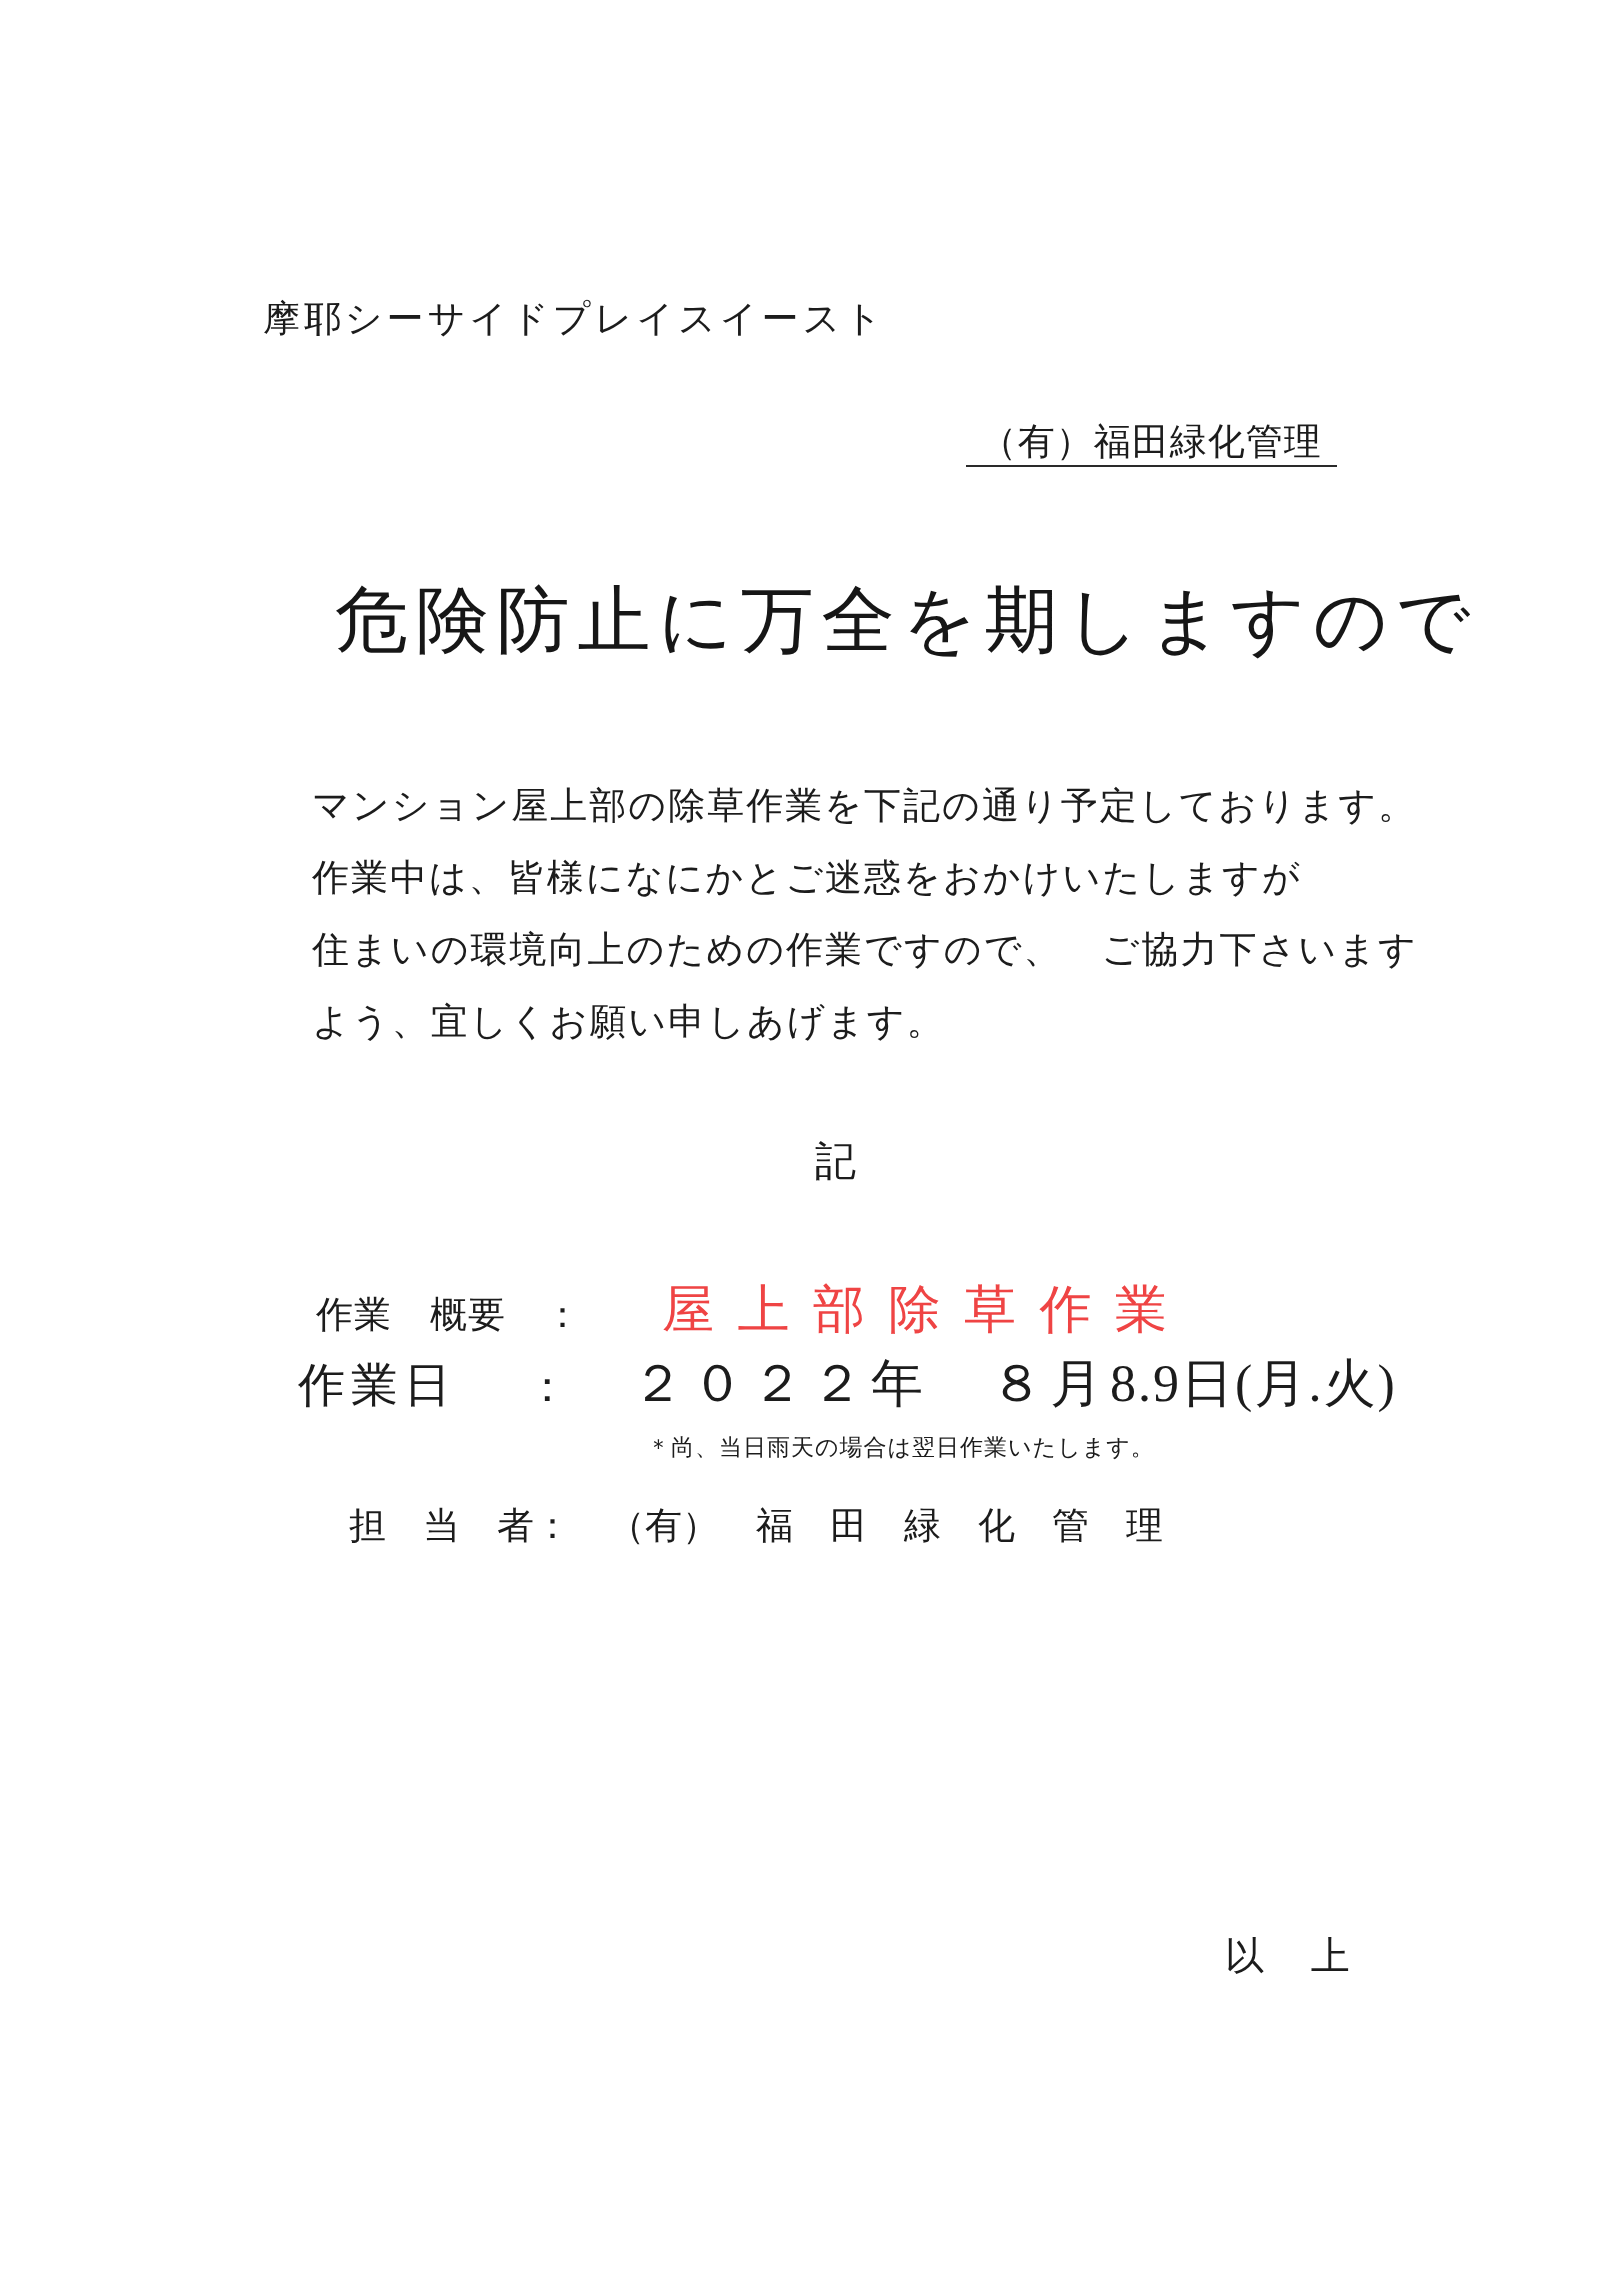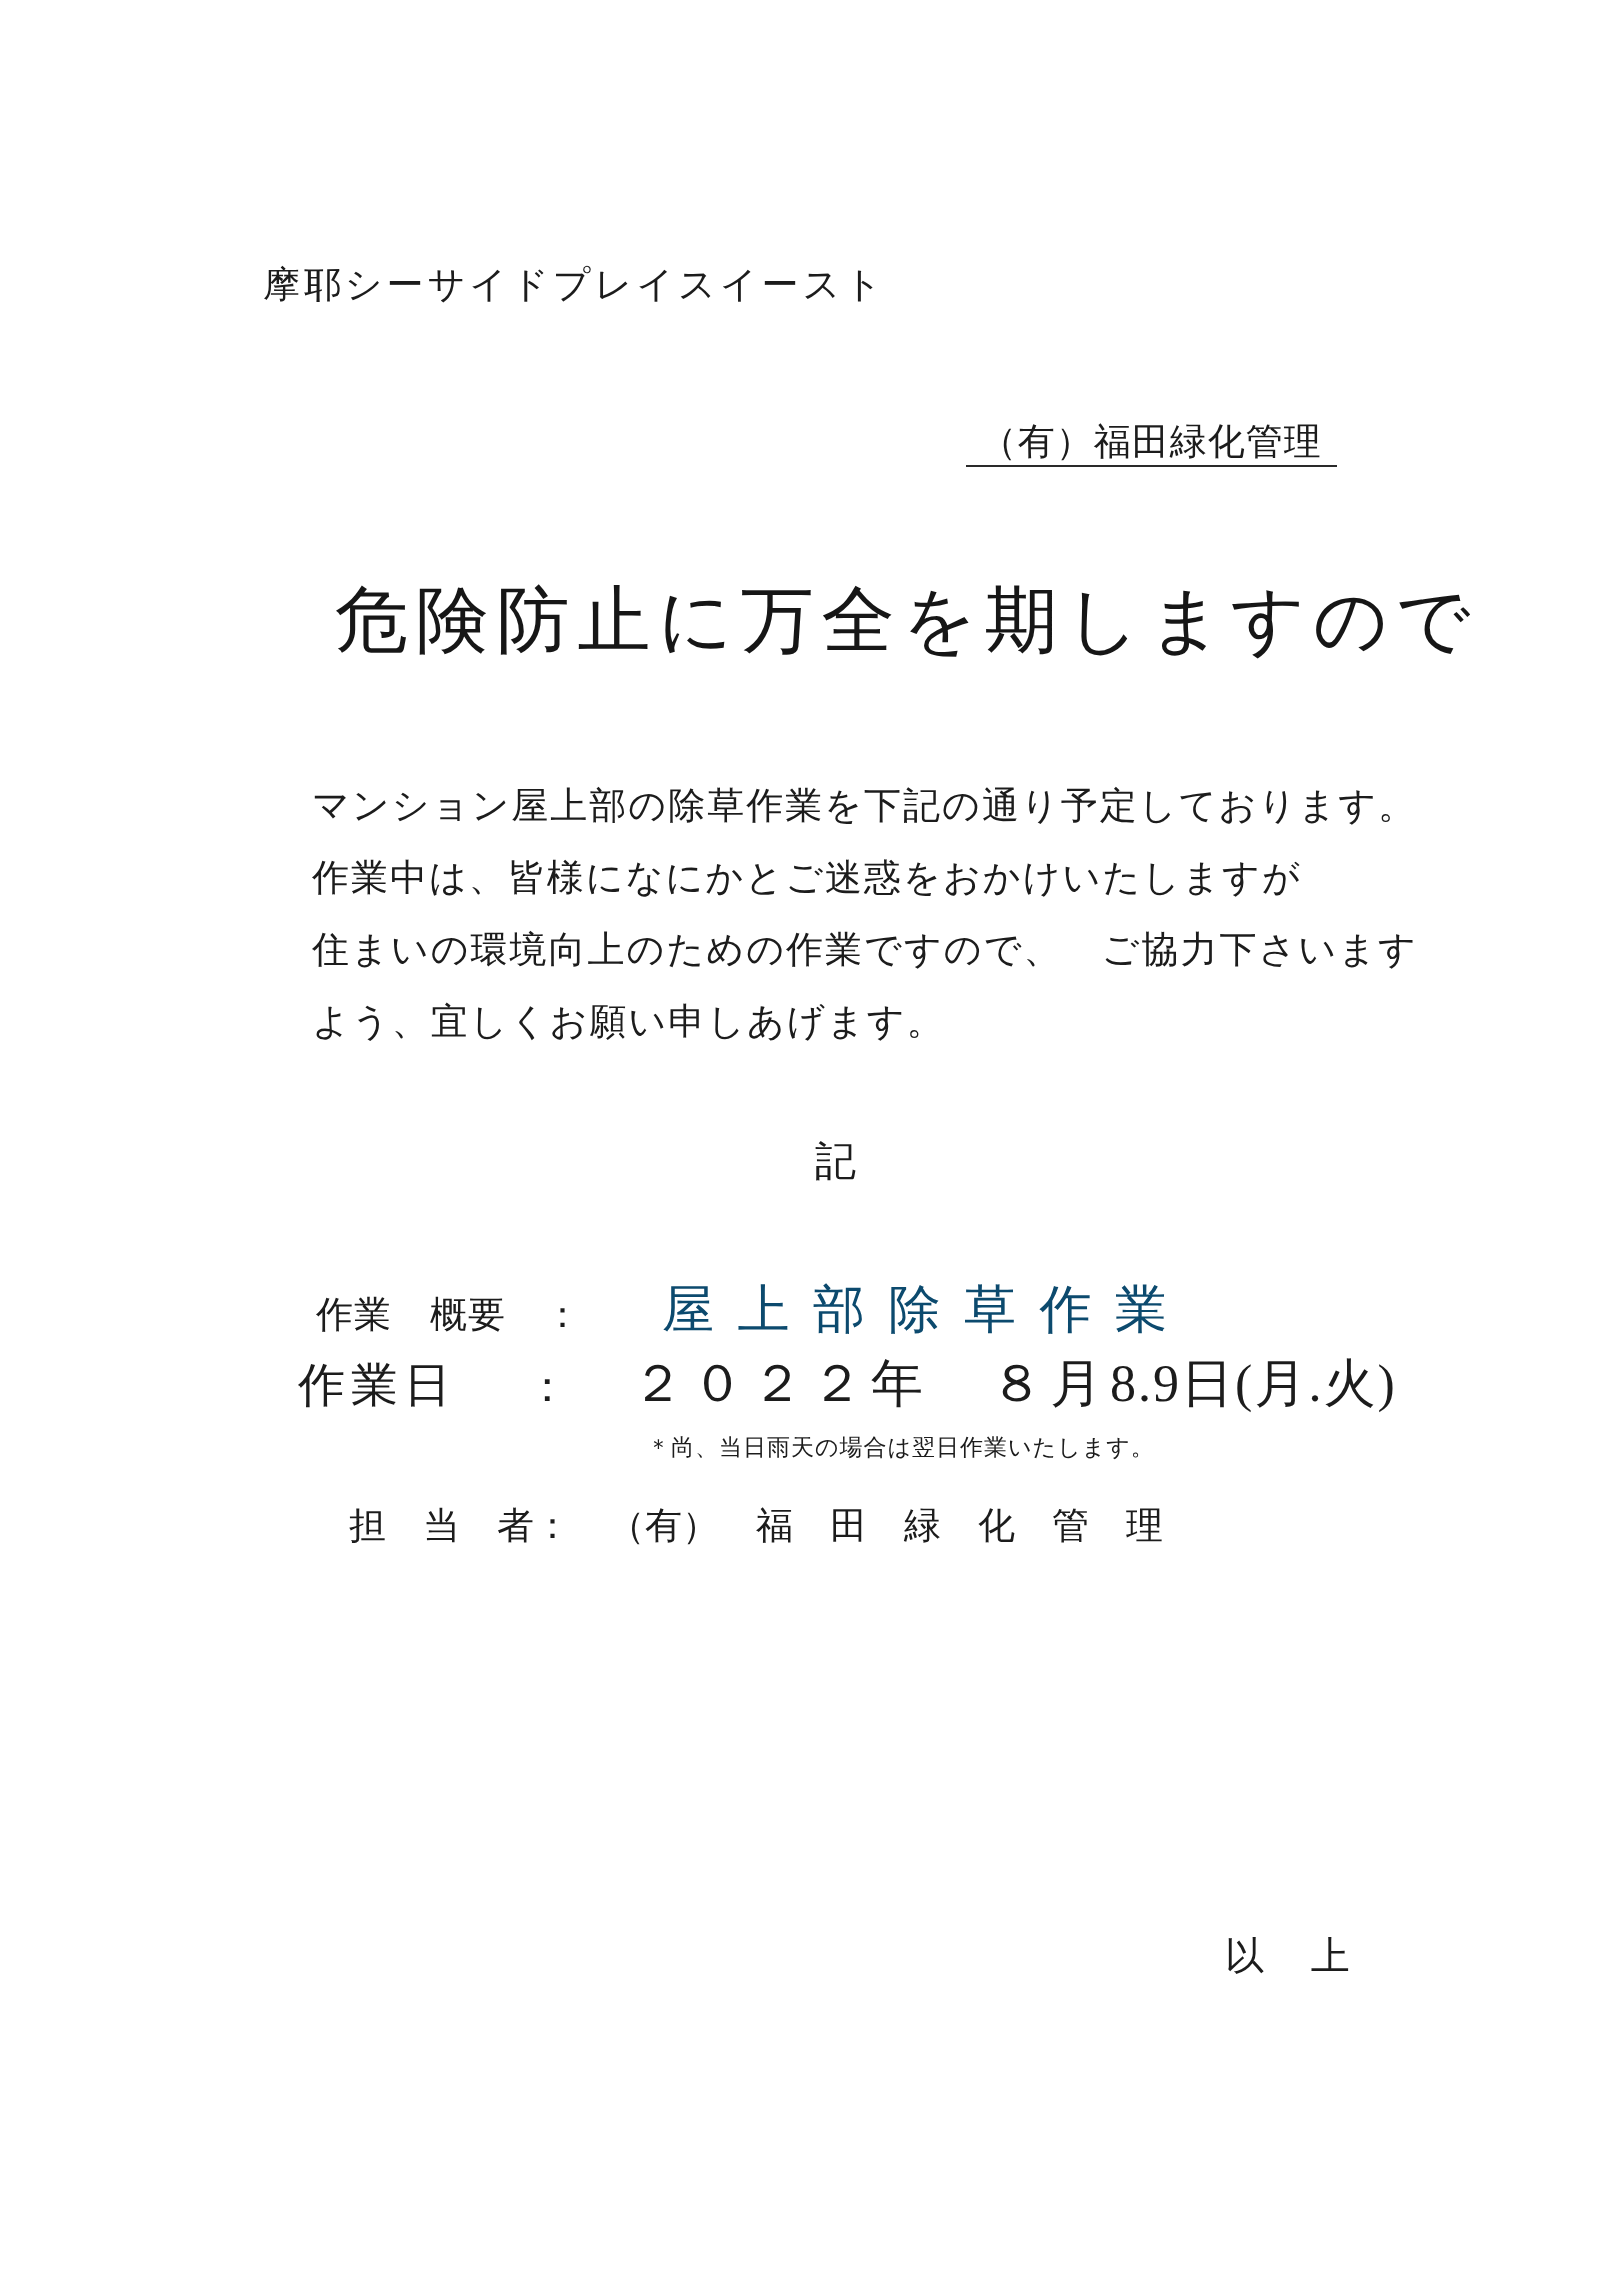--- a/index.html
+++ b/index.html
@@ -12,21 +12,21 @@
     width: 1621px;
     height: 2292px;
     background: #ffffff;
     overflow: hidden;
     font-family: "Liberation Serif", "DejaVu Serif", serif;
     color: #1c1c1c;
   }
   .abs { position: absolute; line-height: 1; white-space: nowrap; }
 
   .building {
-    left: 263px; top: 266px;
+    left: 263px; top: 300px;
     font-size: 37px; letter-spacing: 3.9px;
   }
   .addressee {
     left: 265px; top: 353px;
     font-size: 37px; letter-spacing: 2px;
   }
   .addressee .underlined {
     display: inline-block;
     padding: 0 5.9px 4.9px 2px;
     border-bottom: 2px solid #2a2a2a;
@@ -56,21 +56,21 @@
     left: 815px; top: 1141px;
     font-size: 41px; letter-spacing: 2px;
   }
   .overview-label {
     left: 316px; top: 1296px;
     font-size: 37px; letter-spacing: 1px;
   }
   .overview-value {
     left: 662px; top: 1284px;
     font-size: 52px; letter-spacing: 23.5px;
-    color: #0c4a6e;
+    color: #ef4444;
   }
   .date-row {
     left: 298px; top: 1358px;
     font-size: 52px;
   }
   .date-label {
     display: inline-block;
     font-size: 47px; letter-spacing: 5.9px;
     margin-right: 69px;
     vertical-align: baseline;

